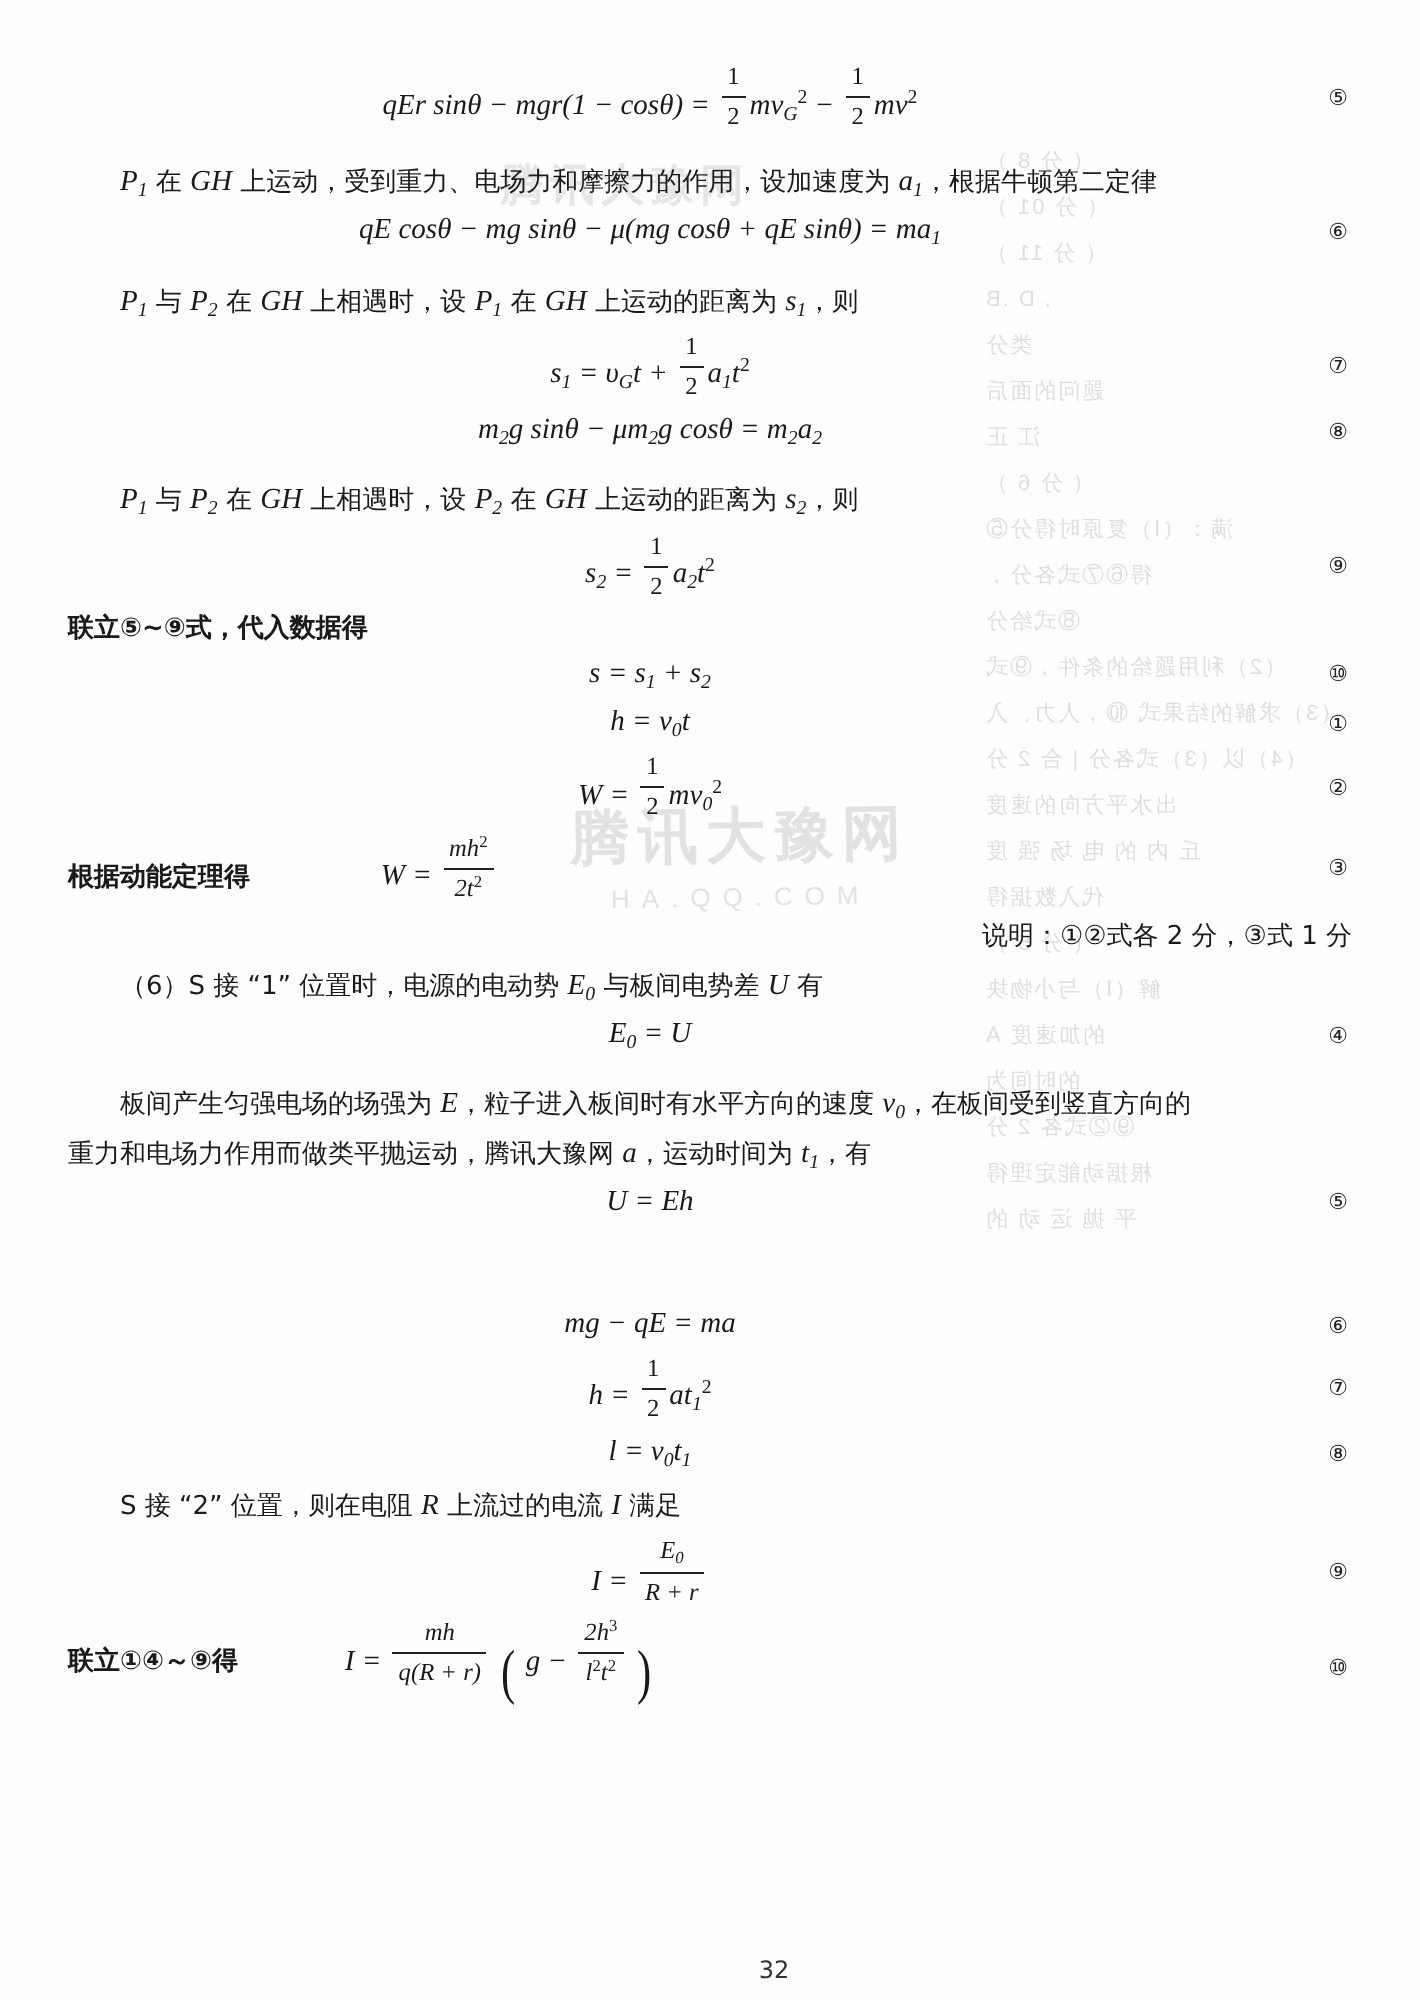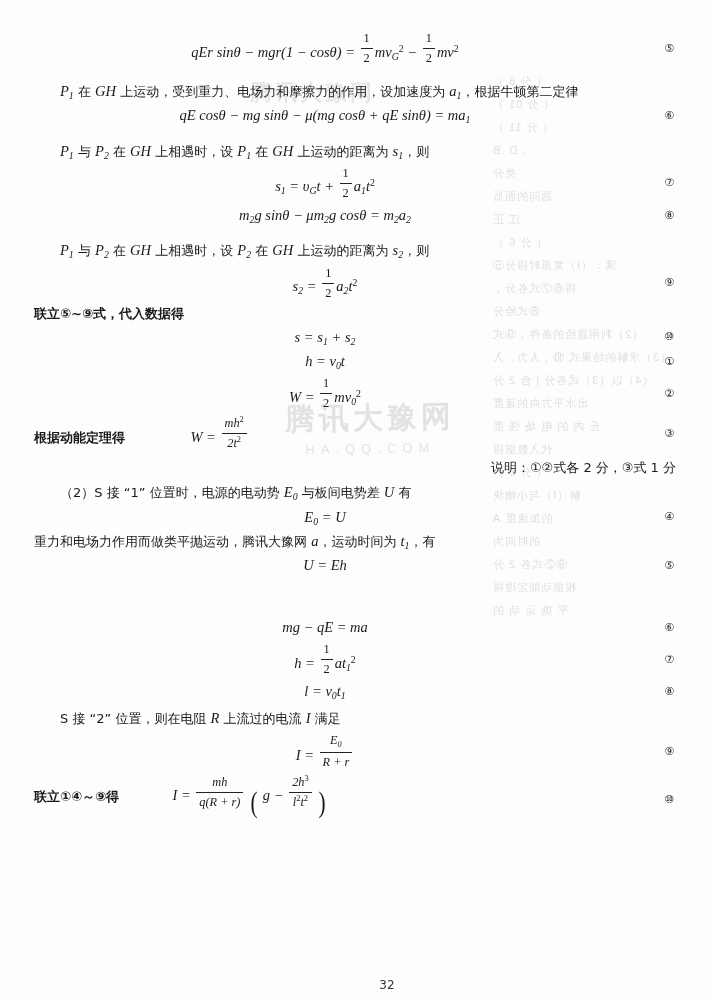--- a/index.html
+++ b/index.html
@@ -262,28 +262,31 @@
       <span class="math" style="margin-left:62px;"><i>W</i> =
         <span class="frac"><span class="num"><i>mh</i><sup class="up">2</sup></span><span class="den">2<i>t</i><sup class="up">2</sup></span></span></span>
       <span class="eqnum">③</span>
     </div>
 
     <div class="line" style="margin-top:4px;text-align:right;">
       <span class="cn">说明：①②式各 2 分，③式 1 分</span>
     </div>
 
     <div class="line indent1" style="margin-top:3px;">
-      <span class="cn">（2）S 接 “1” 位置时，电源的电动势 </span><span class="math"><i>E</i><sub>0</sub></span><span class="cn"> 与板间电势差 </span><span class="math"><i>U</i></span><span class="cn"> 有</span>
+      <span class="cn">（6）S 接 “1” 位置时，电源的电动势 </span><span class="math"><i>E</i><sub>0</sub></span><span class="cn"> 与板间电势差 </span><span class="math"><i>U</i></span><span class="cn"> 有</span>
     </div>
 
     <div class="line center-eq">
       <span class="math"><i>E</i><sub>0</sub> = <i>U</i></span>
       <span class="eqnum">④</span>
     </div>
 
+    <div class="line indent1">
+      <span class="cn">板间产生匀强电场的场强为 </span><span class="math"><i>E</i></span><span class="cn">，粒子进入板间时有水平方向的速度 </span><span class="math"><i>v</i><sub>0</sub></span><span class="cn">，在板间受到竖直方向的</span>
+    </div>
     <div class="line">
       <span class="cn">重力和电场力作用而做类平抛运动，腾讯大豫网 </span><span class="math"><i>a</i></span><span class="cn">，运动时间为 </span><span class="math"><i>t</i><sub>1</sub></span><span class="cn">，有</span>
     </div>
 
     <div class="line center-eq" style="min-height:19px;">
       <span class="math"><i>U</i> = <i>Eh</i></span>
       <span class="eqnum">⑤</span>
     </div>
 
     <div class="line center-eq" style="min-height:19px;margin-top:39px;">

